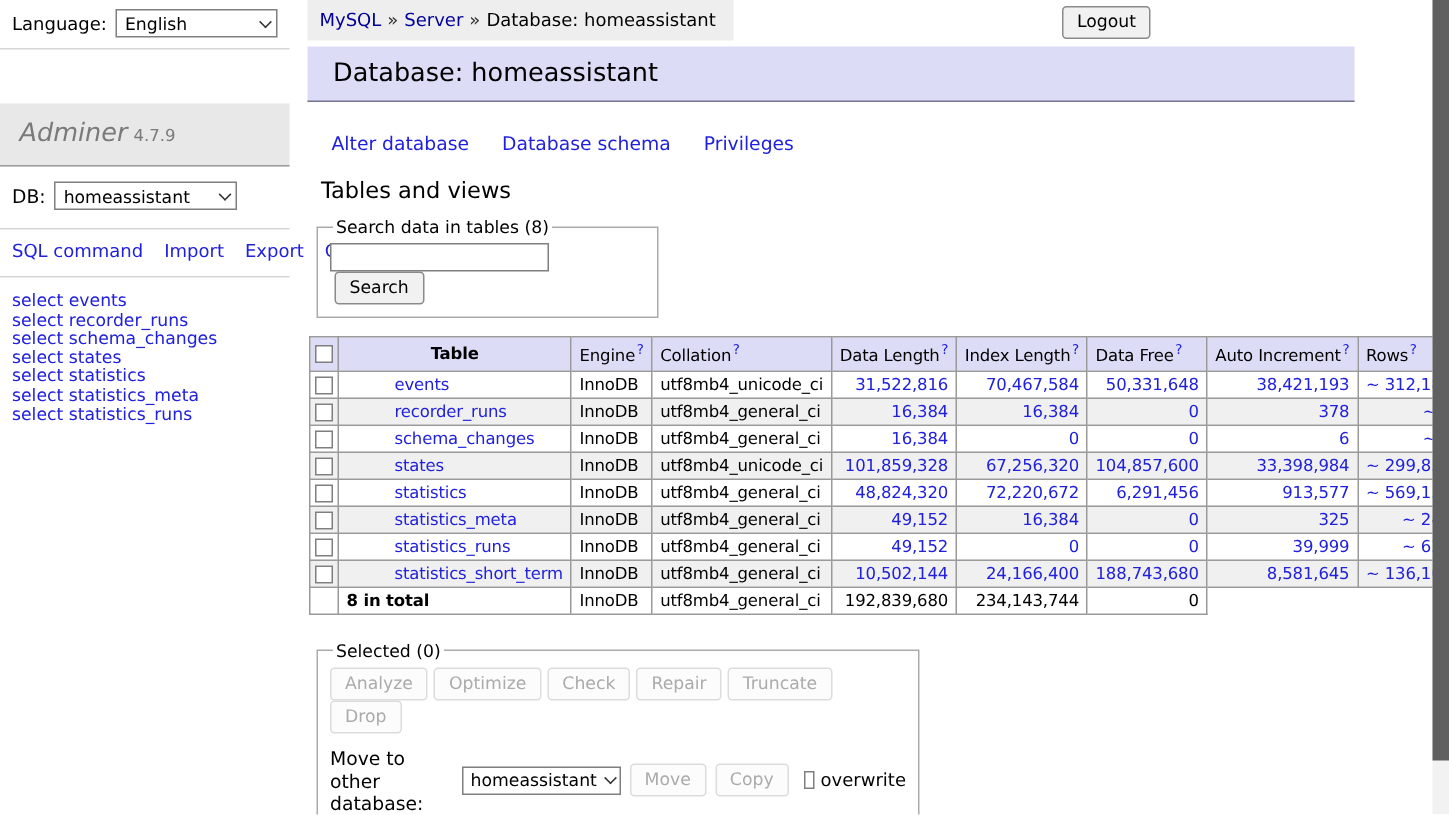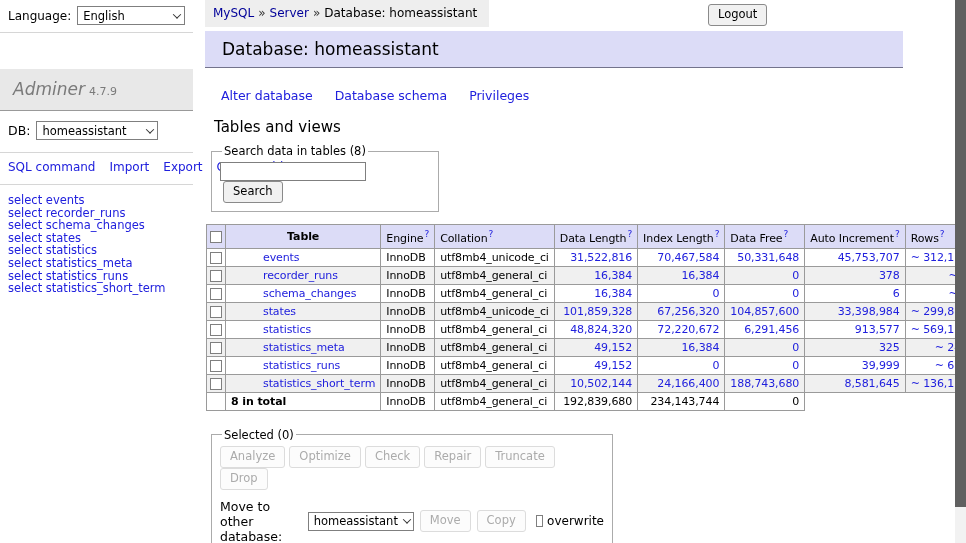--- a/index.html
+++ b/index.html
@@ -103,21 +103,20 @@
   </div>
   <div id="sidebar-actions"><a>SQL command</a><a>Import</a><a>Export</a><a>Create table</a></div>
   <div id="sidebar-table-links">
       <a>select events</a>
       <a>select recorder_runs</a>
       <a>select schema_changes</a>
       <a>select states</a>
       <a>select statistics</a>
       <a>select statistics_meta</a>
       <a>select statistics_runs</a>
-      <a>select statistics_short_term</a>
     </div>
 </div>
 
 <div id="content">
   <div id="breadcrumb"><a>MySQL</a><span class="sep">»</span><a>Server</a><span class="sep">»</span><span>Database: homeassistant</span></div>
   <h2 id="page-title">Database: homeassistant</h2>
   <div id="page-links"><a>Alter database</a><a>Database schema</a><a>Privileges</a></div>
 
   <h3>Tables and views</h3>
 
@@ -144,21 +143,21 @@
       </thead>
     <tbody id="tables-body">
         <tr>
           <td class="check"><span class="cb"></span></td>
           <td class="name"><a>events</a></td>
           <td>InnoDB</td>
           <td>utf8mb4_unicode_ci</td>
           <td class="num">31,522,816</td>
           <td class="num">70,467,584</td>
           <td class="num">50,331,648</td>
-          <td class="num">45,753,707</td>
+          <td class="num">38,421,193</td>
           <td class="num">~ 312,180</td>
           <td></td>
         </tr>
         <tr>
           <td class="check"><span class="cb"></span></td>
           <td class="name"><a>recorder_runs</a></td>
           <td>InnoDB</td>
           <td>utf8mb4_general_ci</td>
           <td class="num">16,384</td>
           <td class="num">16,384</td>

